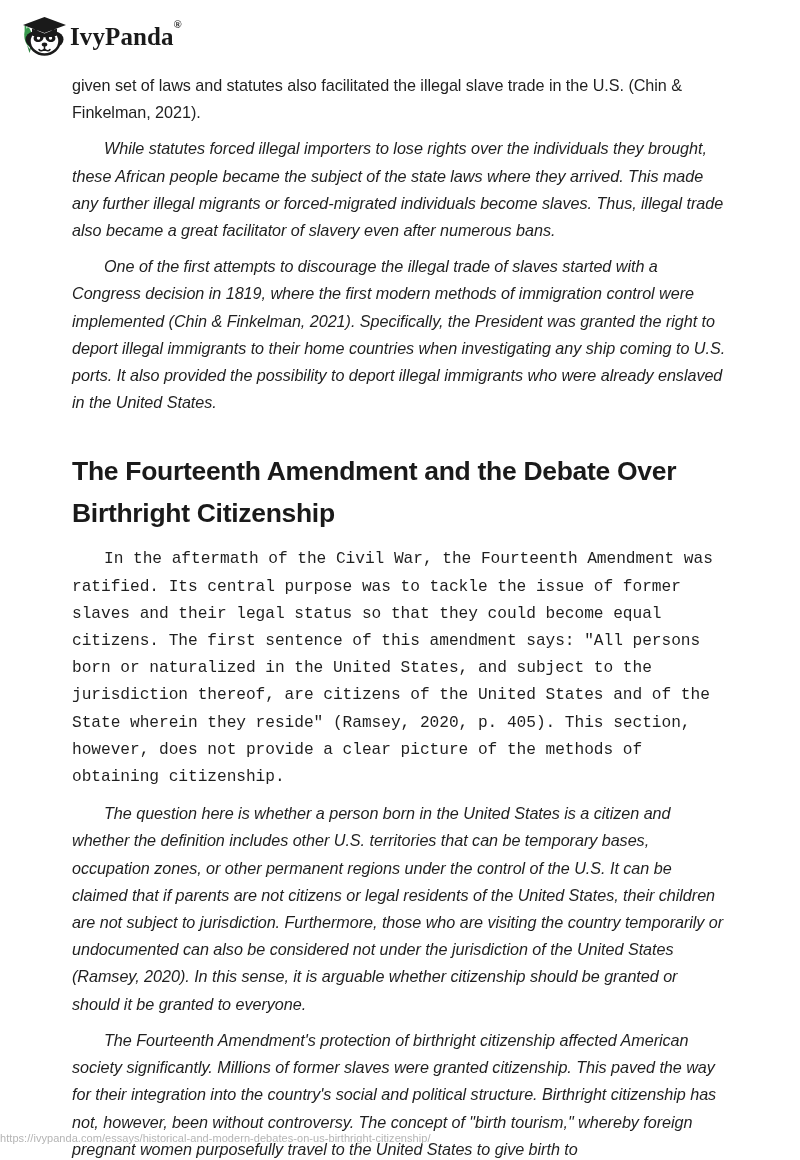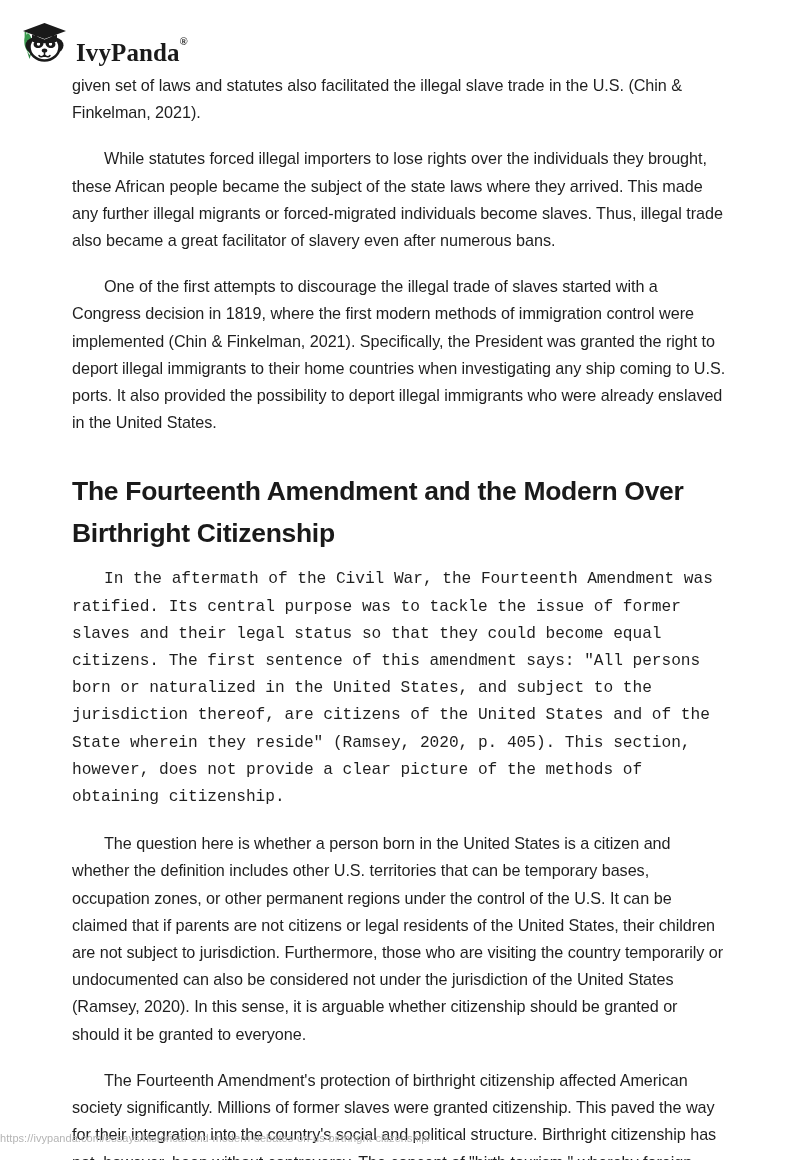--- a/index.html
+++ b/index.html
@@ -20,24 +20,24 @@
   .page-header {
     position: absolute;
     top: 0;
     left: 0;
     width: 800px;
     height: 62px;
   }
   .brand {
     position: absolute;
     left: 18px;
-    top: 18px;
+    top: 12px;
     display: flex;
-    align-items: flex-end;
-    gap: 6px;
+    align-items: center;
+    gap: 0;
   }
   .brand-logo {
     width: 52px;
     height: 46px;
     display: block;
   }
   .brand-wordmark {
     font-family: "Liberation Serif", serif;
     font-weight: bold;
     font-size: 25px;
@@ -80,21 +80,22 @@
     font-size: 16.2px;
     line-height: 27.2px;
     color: #1f1f1f;
     text-indent: 32px;
     letter-spacing: -0.05px;
   }
   .doc p.cont {
     text-indent: 0;
   }
   .doc p + p {
-    margin-top: 19px;
+    margin-top: 9px;
+    font-style: italic;
   }
   .doc h2 {
     margin: 34px 0 12px 0;
     font-size: 26.5px;
     line-height: 42px;
     font-weight: bold;
     color: #1a1a1a;
     letter-spacing: -0.3px;
   }
   .doc h2 + p {
@@ -155,21 +156,21 @@
 </div>
 
 <div class="doc">
 
   <p class="cont">given set of laws and statutes also facilitated the illegal slave trade in the U.S. (Chin &amp; Finkelman, 2021).</p>
 
   <p>While statutes forced illegal importers to lose rights over the individuals they brought, these African people became the subject of the state laws where they arrived. This made any further illegal migrants or forced-migrated individuals become slaves. Thus, illegal trade also became a great facilitator of slavery even after numerous bans.</p>
 
   <p>One of the first attempts to discourage the illegal trade of slaves started with a Congress decision in 1819, where the first modern methods of immigration control were implemented (Chin &amp; Finkelman, 2021). Specifically, the President was granted the right to deport illegal immigrants to their home countries when investigating any ship coming to U.S. ports. It also provided the possibility to deport illegal immigrants who were already enslaved in the United States.</p>
 
-  <h2>The Fourteenth Amendment and the Modern Over Birthright Citizenship</h2>
+  <h2>The Fourteenth Amendment and the Debate Over Birthright Citizenship</h2>
 
   <p>In the aftermath of the Civil War, the Fourteenth Amendment was ratified. Its central purpose was to tackle the issue of former slaves and their legal status so that they could become equal citizens. The first sentence of this amendment says: "All persons born or naturalized in the United States, and subject to the jurisdiction thereof, are citizens of the United States and of the State wherein they reside" (Ramsey, 2020, p. 405). This section, however, does not provide a clear picture of the methods of obtaining citizenship.</p>
 
   <p>The question here is whether a person born in the United States is a citizen and whether the definition includes other U.S. territories that can be temporary bases, occupation zones, or other permanent regions under the control of the U.S. It can be claimed that if parents are not citizens or legal residents of the United States, their children are not subject to jurisdiction. Furthermore, those who are visiting the country temporarily or undocumented can also be considered not under the jurisdiction of the United States (Ramsey, 2020). In this sense, it is arguable whether citizenship should be granted or should it be granted to everyone.</p>
 
   <p>The Fourteenth Amendment's protection of birthright citizenship affected American society significantly. Millions of former slaves were granted citizenship. This paved the way for their integration into the country's social and political structure. Birthright citizenship has not, however, been without controversy. The concept of "birth tourism," whereby foreign pregnant women purposefully travel to the United States to give birth to</p>
 </div>
 
 <div class="page-footer">
   <a class="footer-url" href="#">https://ivypanda.com/essays/historical-and-modern-debates-on-us-birthright-citizenship/</a>

